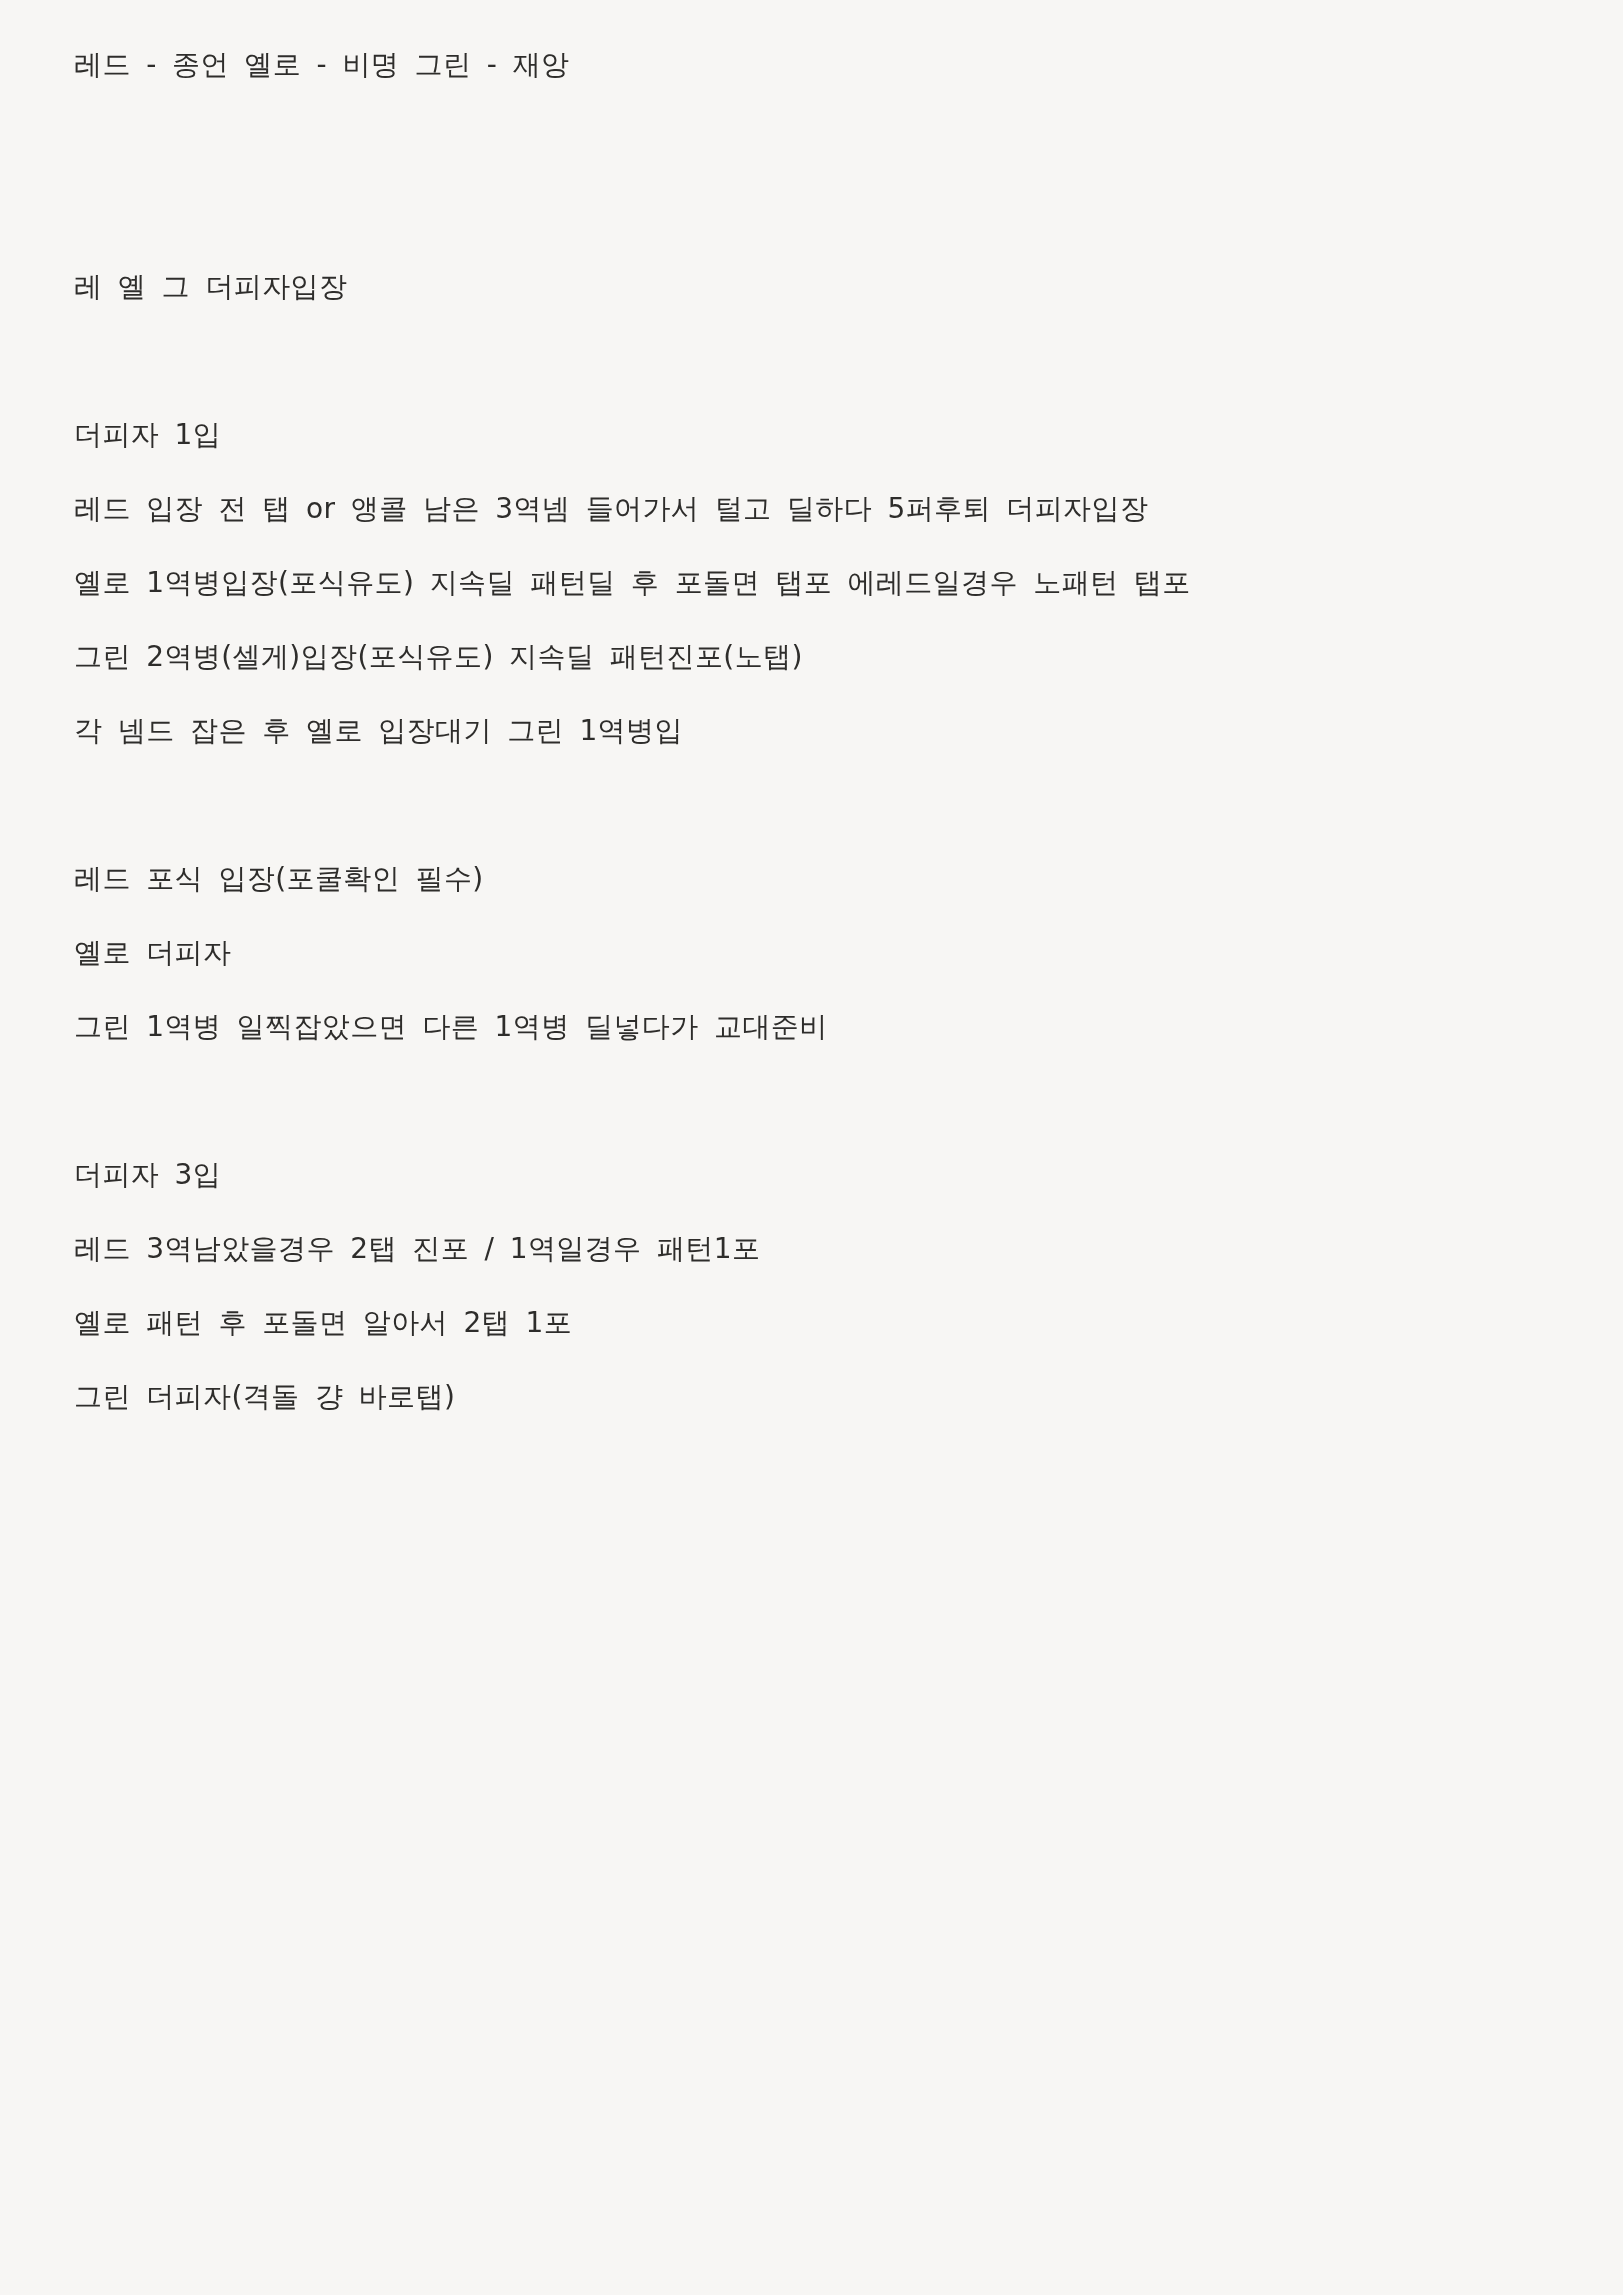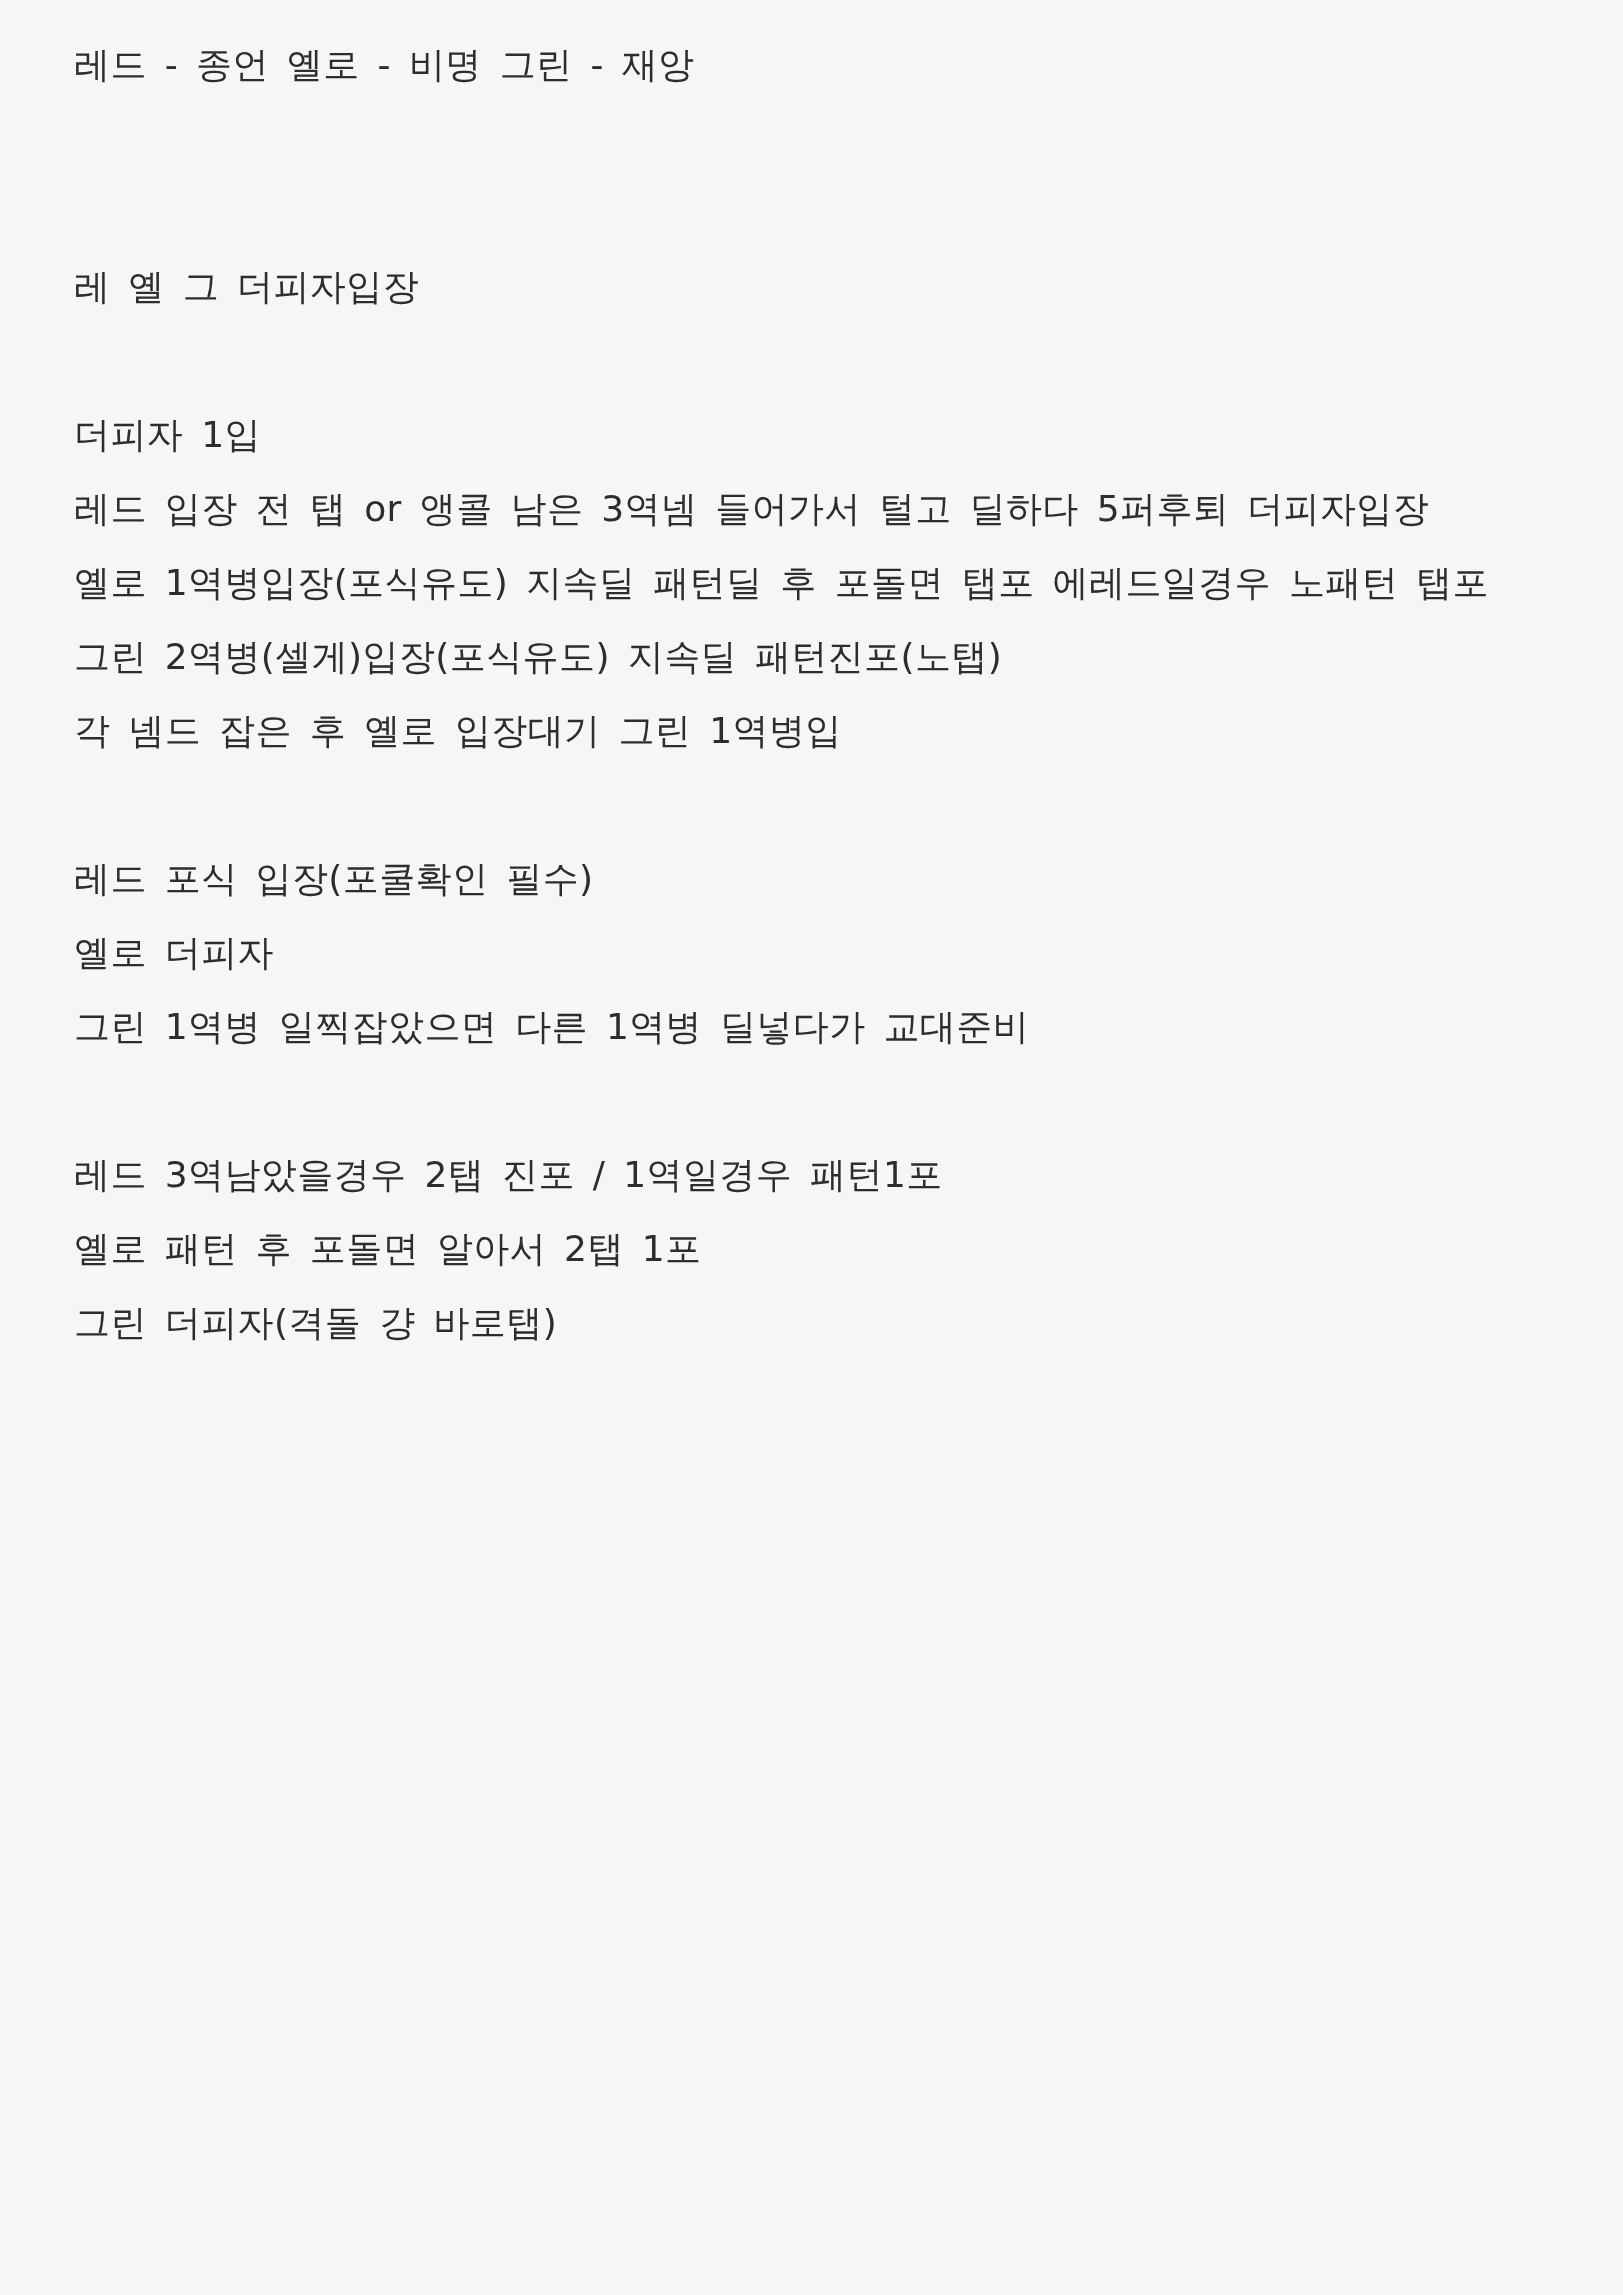--- a/index.html
+++ b/index.html
@@ -13,21 +13,21 @@
     height: 2295px;
     background: #f7f6f4;
     overflow: hidden;
     font-family: "DejaVu Sans", sans-serif;
     color: #2e2d2b;
   }
   .content {
     padding: 28px 35px 0 74px;
   }
   .line {
-    font-size: 36px;
+    font-size: 28px;
     line-height: 74px;
     letter-spacing: 0.4px;
     word-spacing: 6.1px;
     white-space: pre;
     font-weight: 500;
   }
   .blank {
     height: 74px;
   }
 </style>
@@ -55,20 +55,21 @@
     <div class="blank"></div>
 
     <div class="section">
       <div class="line">레드 포식 입장(포쿨확인 필수)</div>
       <div class="line">옐로 더피자</div>
       <div class="line">그린 1역병 일찍잡았으면 다른 1역병 딜넣다가 교대준비</div>
     </div>
     <div class="blank"></div>
 
     <div class="section">
+      <div class="line">더피자 3입</div>
       <div class="line">레드 3역남았을경우 2탭 진포 / 1역일경우 패턴1포</div>
       <div class="line">옐로 패턴 후 포돌면 알아서 2탭 1포</div>
       <div class="line">그린 더피자(격돌 걍 바로탭)</div>
     </div>
 
   </div>
 </div>
 
 
 </body></html>

